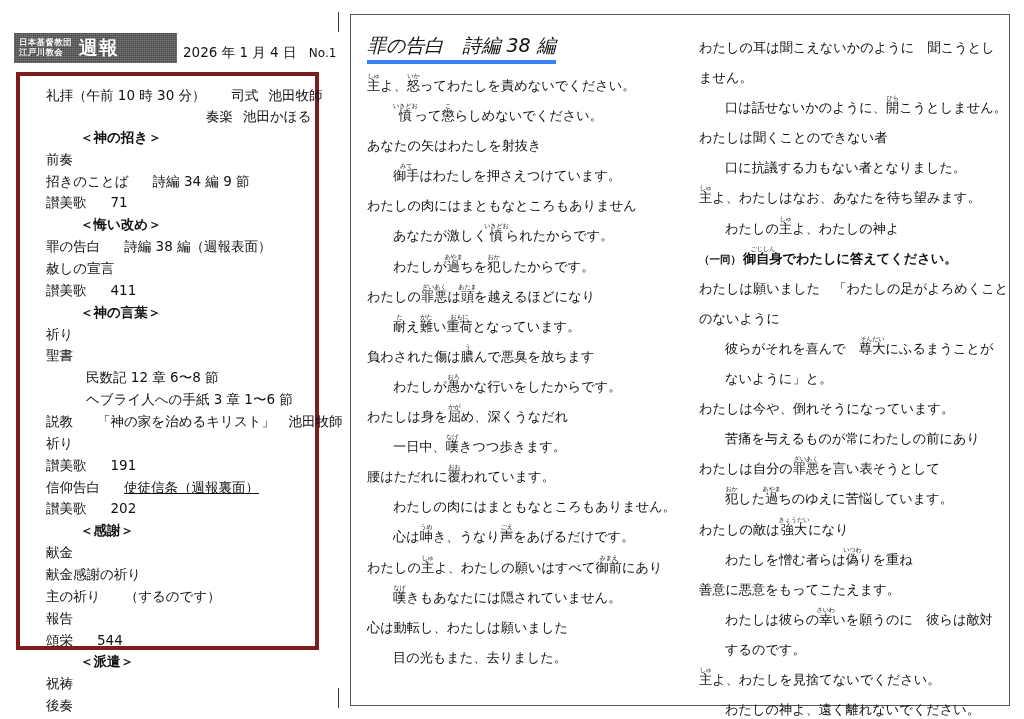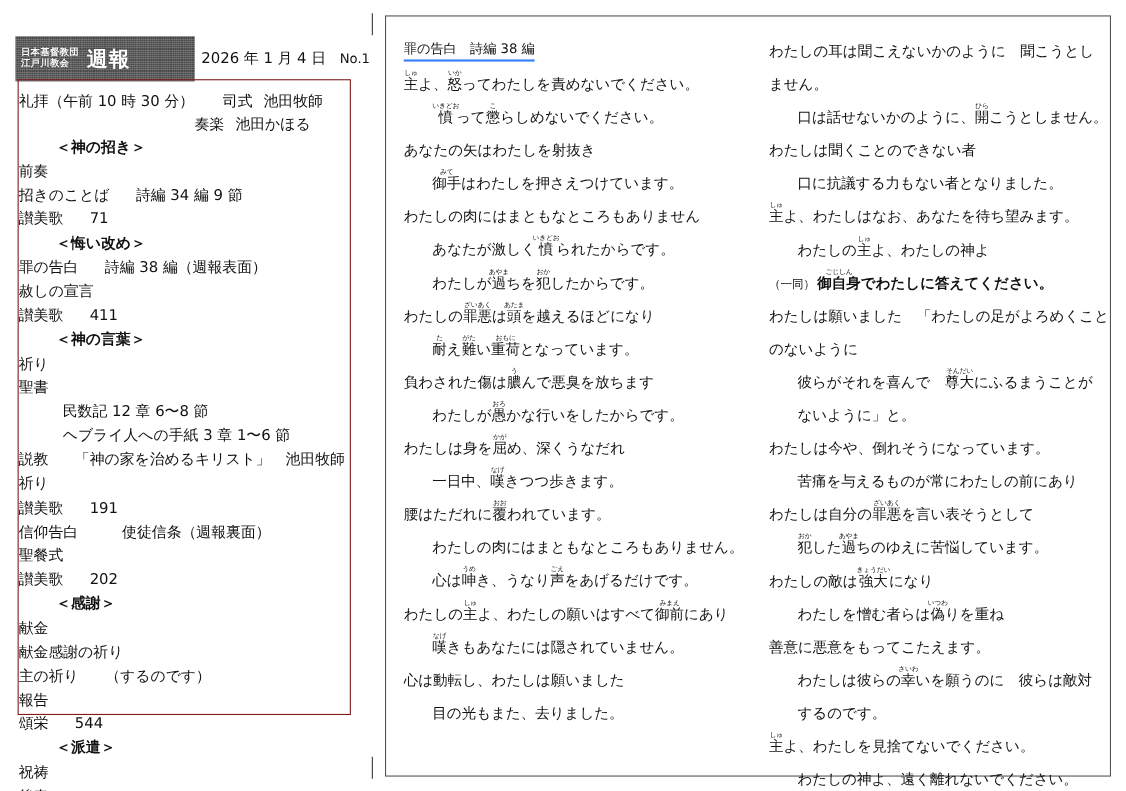--- a/index.html
+++ b/index.html
@@ -12,21 +12,21 @@
     position:relative;
     overflow:hidden;
   }
   .page{position:absolute;}
 
   
   #left-page{left:0;top:0;width:338px;height:719px;}
 
   .masthead{
     position:absolute;left:14px;top:33px;
-    width:163px;height:41px;
+    width:163px;height:30px;
     background:#4a4a4a;
     background-image:
       repeating-linear-gradient(0deg, rgba(255,255,255,.16) 0 1px, rgba(0,0,0,0) 1px 2px),
       repeating-linear-gradient(90deg, rgba(255,255,255,.10) 0 1px, rgba(0,0,0,0) 1px 2px);
     display:flex;align-items:center;
     box-sizing:border-box;
     padding:0 5px;
   }
   .mast-left{
     display:flex;flex-direction:column;justify-content:center;
@@ -45,23 +45,23 @@
   }
   .issue-line{
     position:absolute;left:183px;top:44px;
     font-size:13.5px;white-space:nowrap;
   }
   .issue-line .no{font-size:12px;}
 
   .order-box{
     position:absolute;left:16px;top:72px;
     width:303px;height:578px;
-    border:1px solid #7f1d1d;
+    border:4px solid #7f1d1d;
     box-sizing:border-box;
-    padding:9px 10px 0 0;
+    padding:9px 10px 0 26px;
   }
   .svc-head{font-size:13.5px;line-height:1.55;white-space:nowrap;}
   .svc-head .role{margin-left:26px;}
   .svc-head2{font-size:13.5px;line-height:1.55;white-space:nowrap;padding-left:160px;}
 
   .sec-head{
     font-size:13.5px;font-weight:bold;
     padding-left:34px;line-height:1.62;white-space:nowrap;
   }
   .ord-row{
@@ -82,36 +82,37 @@
     box-sizing:border-box;
   }
   .cols{
     display:flex;
     padding:18px 14px 0 16px;
   }
   .col{width:50%;box-sizing:border-box;}
   .col-right{padding-left:18px;}
 
   .psalm-title{
-    font-size:12px;
-    border-bottom:2px solid #3b82f6;
+    font-size:19px;
+    border-bottom:4px solid #3b82f6;
     display:inline-block;
     padding-bottom:1px;
     margin-bottom:7px;
     white-space:nowrap;
+    font-style:italic;
   }
 
   .vs{
     font-size:13.2px;
     line-height:2.28;
     white-space:nowrap;
   }
   .vs.ind{padding-left:26px;}
   .vs.bold{font-weight:bold;}
-  .unison{font-size:10.5px;font-weight:normal;margin-right:2px;}
+  .unison{font-size:10.5px;font-weight:bold;margin-right:2px;}
 
   ruby{ruby-align:center;}
   rt{
     font-size:6.2px;
     font-weight:normal;
     line-height:1;
     letter-spacing:-.2px;
     transform:translateY(2px);
   }
 </style>
@@ -150,22 +151,21 @@
         <div class="ord-row"><span>赦しの宣言</span></div>
         <div class="ord-row"><span>讃美歌</span><span class="ord-val" style="margin-left: 24px;">411</span></div>
         <div class="sec-head">＜神の言葉＞</div>
         <div class="ord-row"><span>祈り</span></div>
         <div class="ord-row"><span>聖書</span></div>
         <div class="ord-row ord-indent"><span class="ord-val" style="margin-left: 0px;">民数記 12 章 6〜8 節</span></div>
         <div class="ord-row ord-indent"><span class="ord-val" style="margin-left: 0px;">ヘブライ人への手紙 3 章 1〜6 節</span></div>
         <div class="ord-row"><span>説教</span><span class="ord-val" style="margin-left: 24px;">「神の家を治めるキリスト」　池田牧師</span></div>
         <div class="ord-row"><span>祈り</span></div>
         <div class="ord-row"><span>讃美歌</span><span class="ord-val" style="margin-left: 24px;">191</span></div>
-        <div class="ord-row"><span>信仰告白</span><span class="ord-val" style="margin-left: 40px;">使徒信条（週報裏面）</span></div>
-        <div class="ord-row"><span>聖餐式</span></div>
+        <div class="ord-row"><span>信仰告白</span><span class="ord-val" style="margin-left: 24px; text-decoration: underline;">使徒信条（週報裏面）</span></div>
         <div class="ord-row"><span>讃美歌</span><span class="ord-val" style="margin-left: 24px;">202</span></div>
         <div class="sec-head">＜感謝＞</div>
         <div class="ord-row"><span>献金</span></div>
         <div class="ord-row"><span>献金感謝の祈り</span></div>
         <div class="ord-row"><span>主の祈り</span><span class="ord-val" style="margin-left: 24px;">（するのです）</span></div>
         <div class="ord-row"><span>報告</span></div>
         <div class="ord-row"><span>頌栄</span><span class="ord-val" style="margin-left: 24px;">544</span></div>
         <div class="sec-head">＜派遣＞</div>
         <div class="ord-row"><span>祝祷</span></div>
         <div class="ord-row"><span>後奏</span></div>

